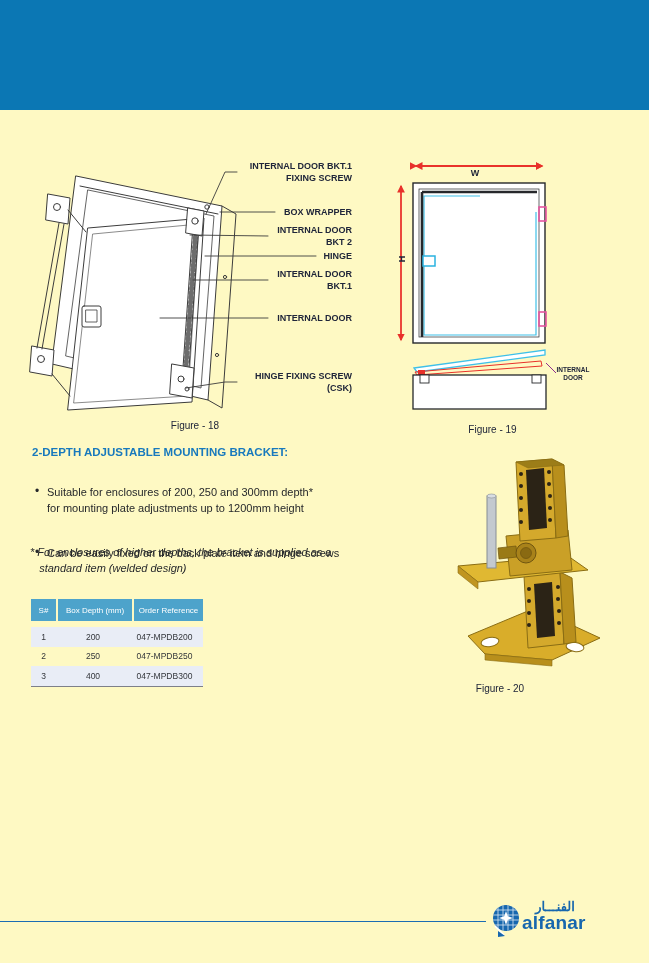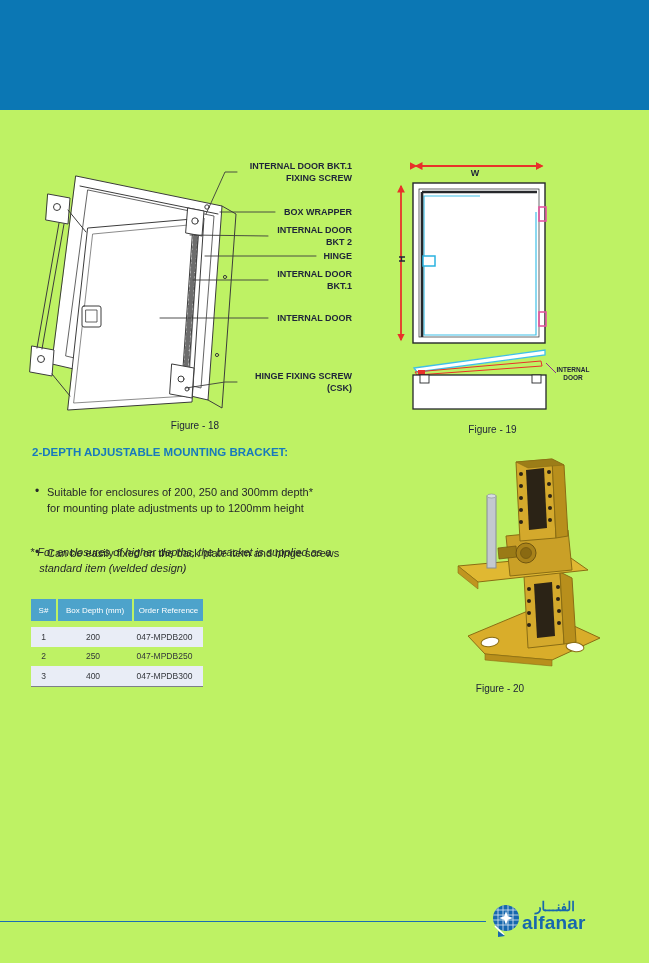--- a/index.html
+++ b/index.html
@@ -1,16 +1,16 @@
 <!DOCTYPE html>
 <html><head>
 <meta charset="utf-8">
 <style>
   html,body{margin:0;padding:0;background:#fff;}
-  .page{position:relative;width:649px;height:963px;background:#bef264;overflow:hidden;
+  .page{position:relative;width:649px;height:963px;background:#fef9c3;overflow:hidden;
         font-family:"Liberation Sans",sans-serif;color:#26282b;}
   .abs{position:absolute;}
   .header-band{left:0;top:0;width:649px;height:110px;background:#0b77b4;}
   .f18-label{font-weight:bold;font-size:9px;line-height:12px;color:#20263a;
              text-align:right;white-space:pre-line;}
   .fig-caption{font-weight:normal;font-size:10px;color:#20263a;text-align:center;}
   .dim-label{font-weight:bold;font-size:9px;color:#20263a;text-align:center;}
   .door-label{font-weight:bold;font-size:6.5px;line-height:8px;color:#20263a;
               text-align:center;white-space:pre-line;}
   .sec-title{font-weight:bold;font-size:11.5px;color:#1879bd;}

